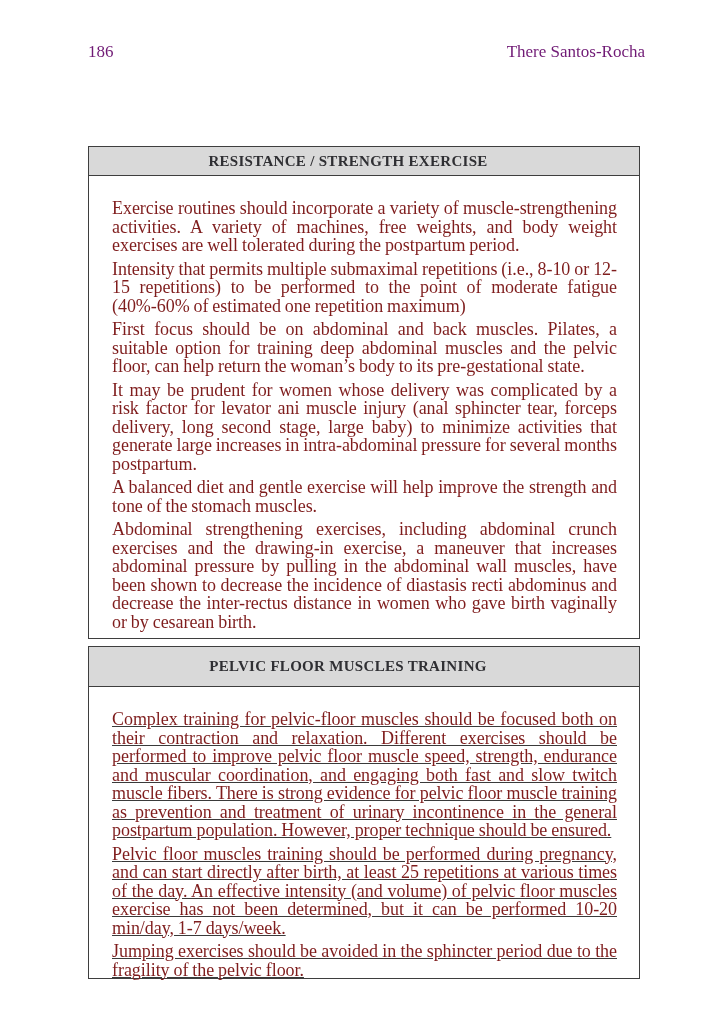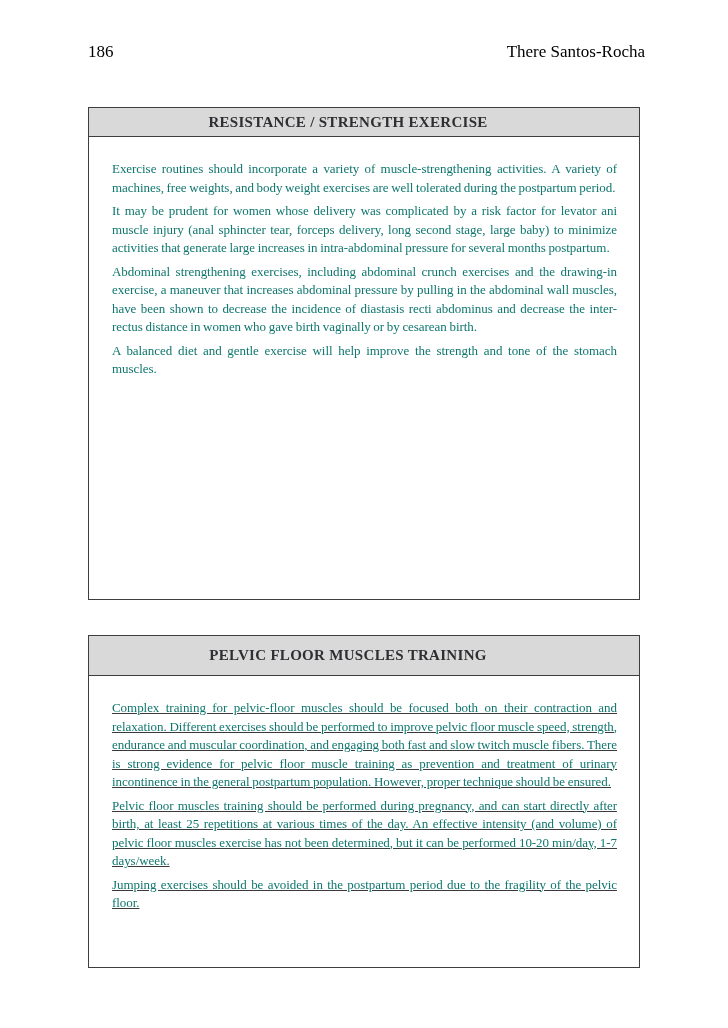--- a/index.html
+++ b/index.html
@@ -17,36 +17,37 @@
   }
   .page-header {
     position: absolute;
     top: 42px;
     left: 88px;
     width: 557px;
     display: flex;
     justify-content: space-between;
     align-items: baseline;
     font-size: 17px;
-    color: #000000;
+    color: #701a75;
   }
   .section-box {
     position: absolute;
     left: 88px;
     width: 552px;
     border: 1.5px solid #3e3e3e;
     background: #ffffff;
     box-sizing: border-box;
+    margin-top: 39px;
   }
   .section-box.first {
     top: 107px;
     height: 493px;
   }
   .section-box.second {
-    top: 635px;
+    top: 607px;
     height: 333px;
   }
   .section-title-bar {
     background: #d9d9d9;
     border-bottom: 1.5px solid #3e3e3e;
     display: flex;
     align-items: center;
     justify-content: center;
   }
   .first .section-title-bar { height: 28px; }
@@ -62,49 +63,51 @@
   }
   .section-body {
     padding: 23px 22px 0 23px;
     overflow: hidden;
   }
   .first .section-body { height: 440px; }
   .second .section-body { height: 270px; text-decoration: underline; }
   .section-body p {
     margin: 0 0 5px 0;
     text-align: justify;
-    font-size: 13px;
+    font-size: 18px;
     line-height: 18.5px;
     letter-spacing: -0.05px;
     word-spacing: -0.5px;
-    color: #0f766e;
+    color: #7f1d1d;
   }
 </style>
 </head>
 <body>
 
 <div class="page-header">
   <span>186</span>
   <span>There Santos-Rocha</span>
 </div>
 
 <div class="section-box first">
   <div class="section-title-bar">
     <span class="section-title">RESISTANCE / STRENGTH EXERCISE</span>
   </div>
   <div class="section-body">
       <p>Exercise routines should incorporate a variety of muscle-strengthening activities. A variety of machines, free weights, and body weight exercises are well tolerated during the postpartum period.</p>
+      <p>Intensity that permits multiple submaximal repetitions (i.e., 8-10 or 12-15 repetitions) to be performed to the point of moderate fatigue (40%-60% of estimated one repetition maximum)</p>
+      <p>First focus should be on abdominal and back muscles. Pilates, a suitable option for training deep abdominal muscles and the pelvic floor, can help return the woman’s body to its pre-gestational state.</p>
       <p>It may be prudent for women whose delivery was complicated by a risk factor for levator ani muscle injury (anal sphincter tear, forceps delivery, long second stage, large baby) to minimize activities that generate large increases in intra-abdominal pressure for several months postpartum.</p>
+      <p>A balanced diet and gentle exercise will help improve the strength and tone of the stomach muscles.</p>
       <p>Abdominal strengthening exercises, including abdominal crunch exercises and the drawing-in exercise, a maneuver that increases abdominal pressure by pulling in the abdominal wall muscles, have been shown to decrease the incidence of diastasis recti abdominus and decrease the inter-rectus distance in women who gave birth vaginally or by cesarean birth.</p>
-      <p>A balanced diet and gentle exercise will help improve the strength and tone of the stomach muscles.</p>
     </div>
 </div>
 
 <div class="section-box second">
   <div class="section-title-bar">
     <span class="section-title">PELVIC FLOOR MUSCLES TRAINING</span>
   </div>
   <div class="section-body">
       <p>Complex training for pelvic-floor muscles should be focused both on their contraction and relaxation. Different exercises should be performed to improve pelvic floor muscle speed, strength, endurance and muscular coordination, and engaging both fast and slow twitch muscle fibers. There is strong evidence for pelvic floor muscle training as prevention and treatment of urinary incontinence in the general postpartum population. However, proper technique should be ensured.</p>
       <p>Pelvic floor muscles training should be performed during pregnancy, and can start directly after birth, at least 25 repetitions at various times of the day. An effective intensity (and volume) of pelvic floor muscles exercise has not been determined, but it can be performed 10-20 min/day, 1-7 days/week.</p>
-      <p>Jumping exercises should be avoided in the postpartum period due to the fragility of the pelvic floor.</p>
+      <p>Jumping exercises should be avoided in the sphincter period due to the fragility of the pelvic floor.</p>
     </div>
 </div>
 
 </body></html>

